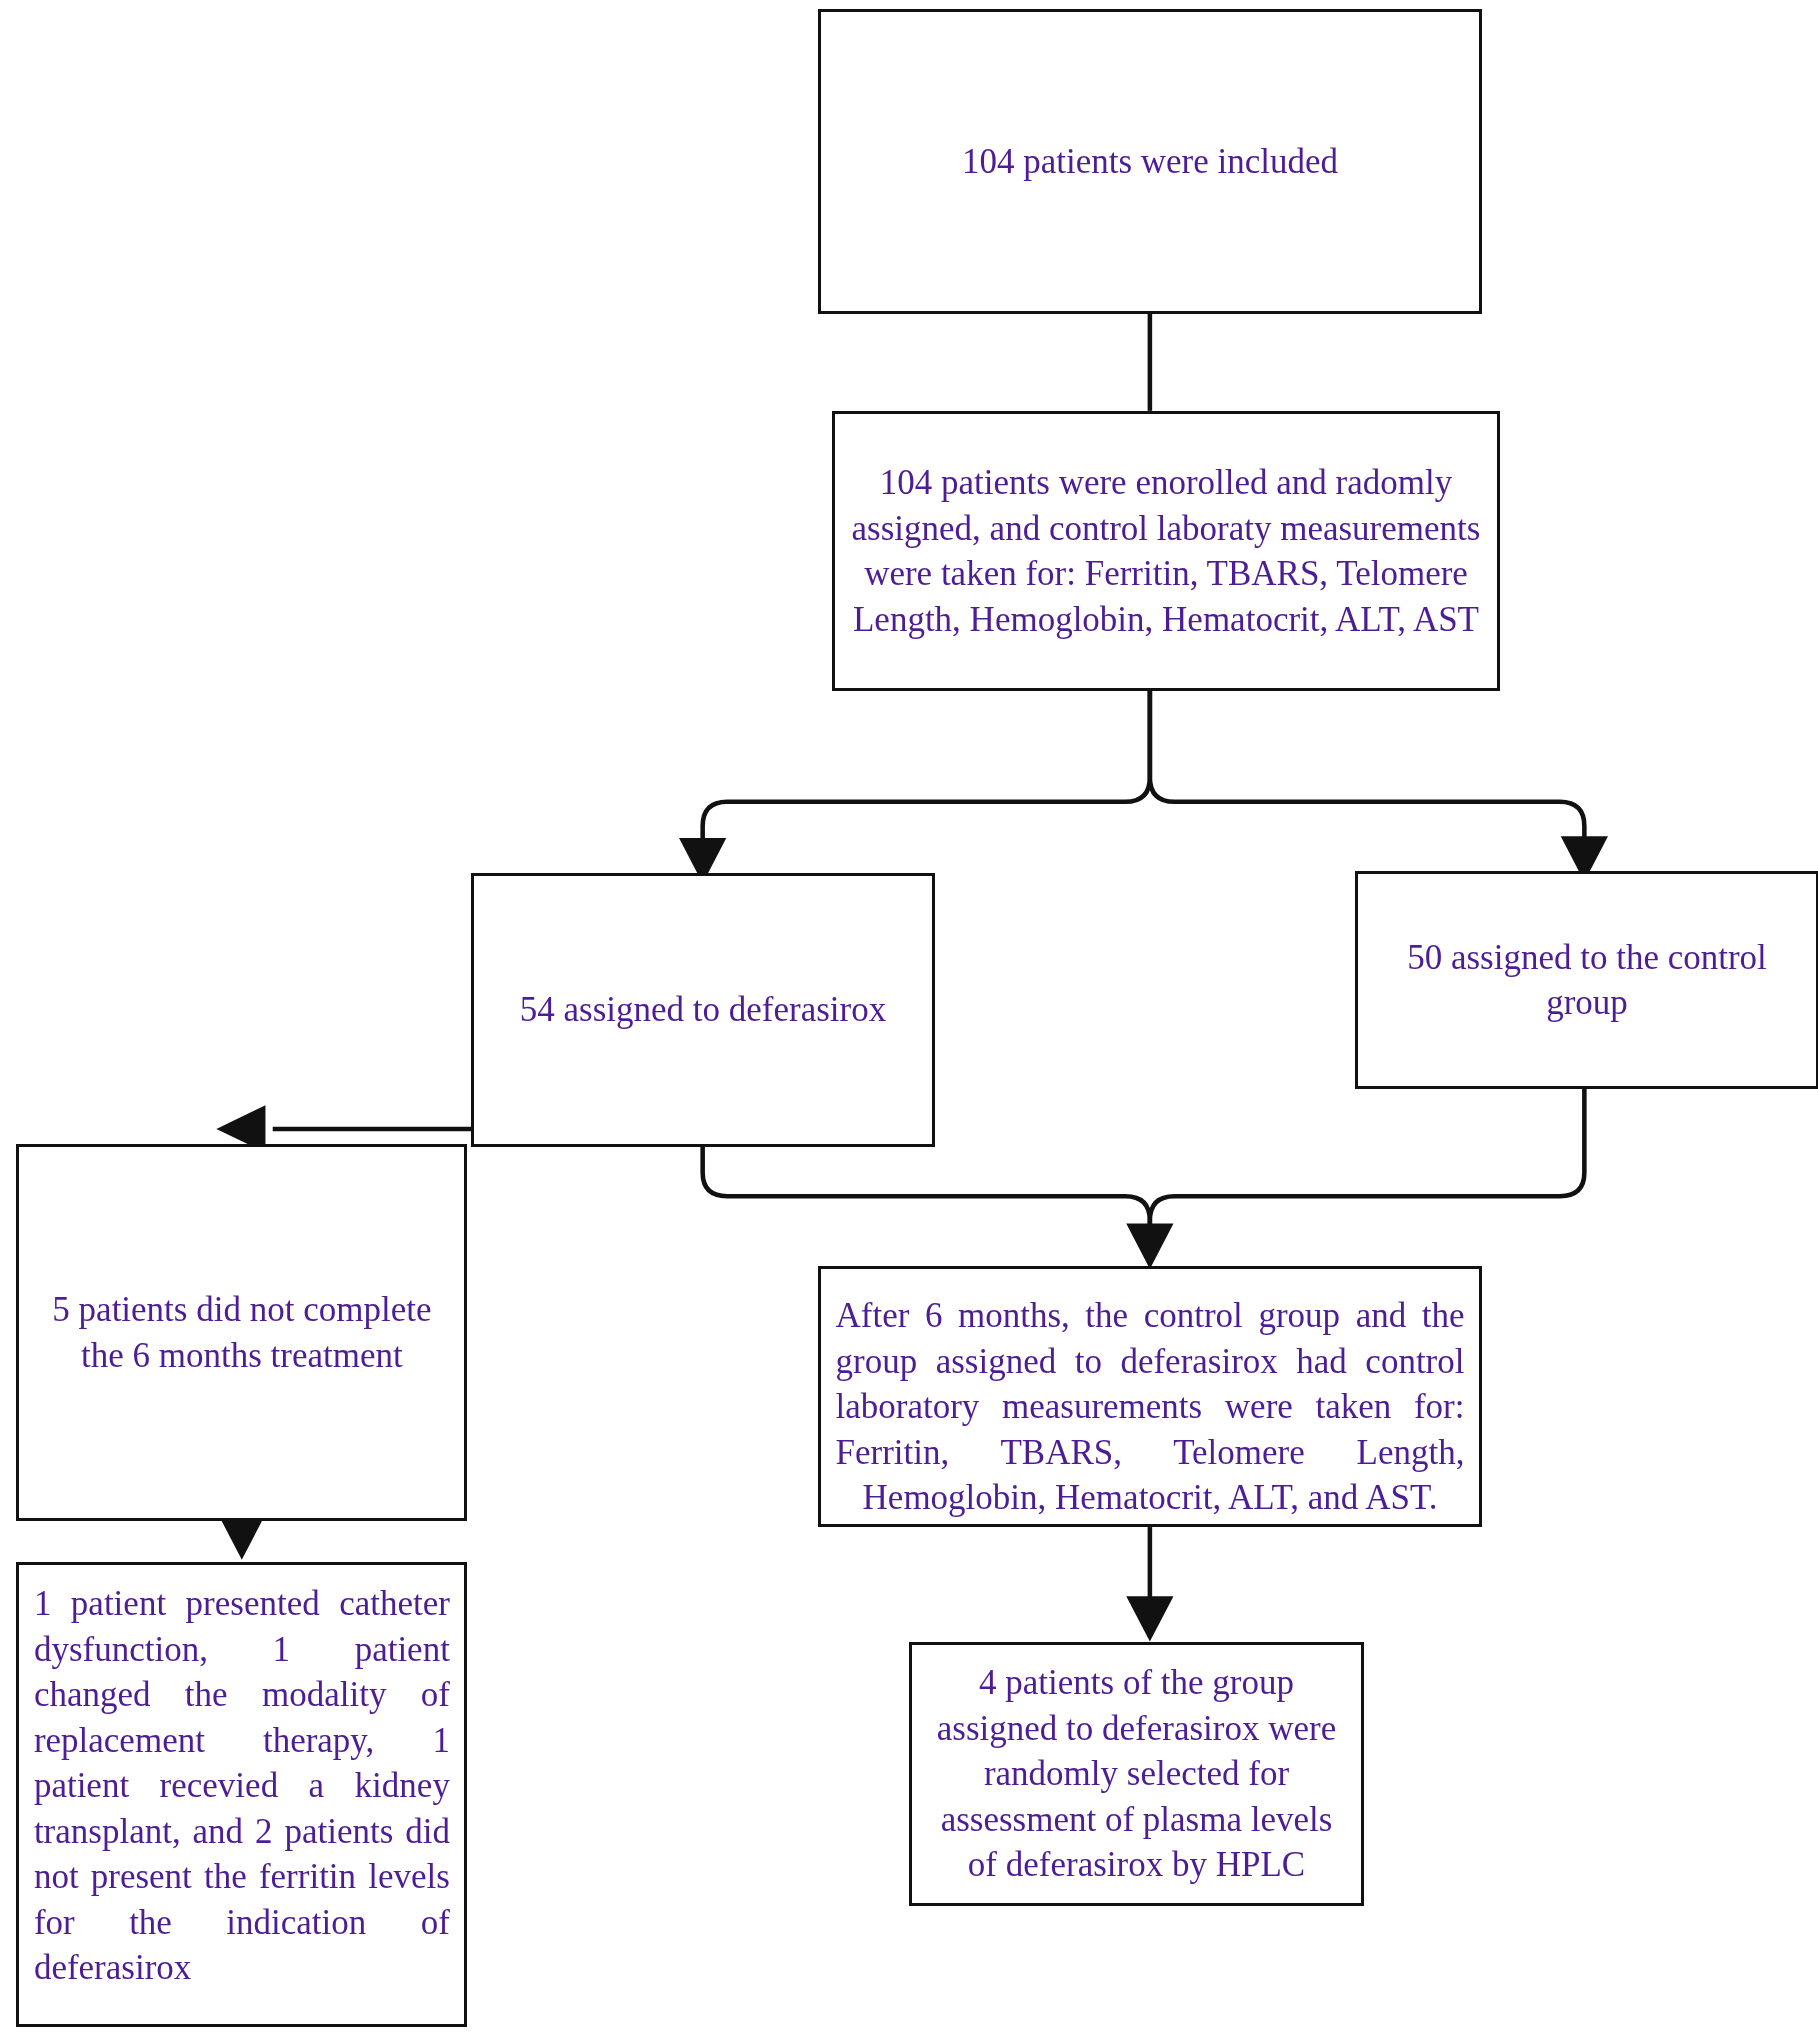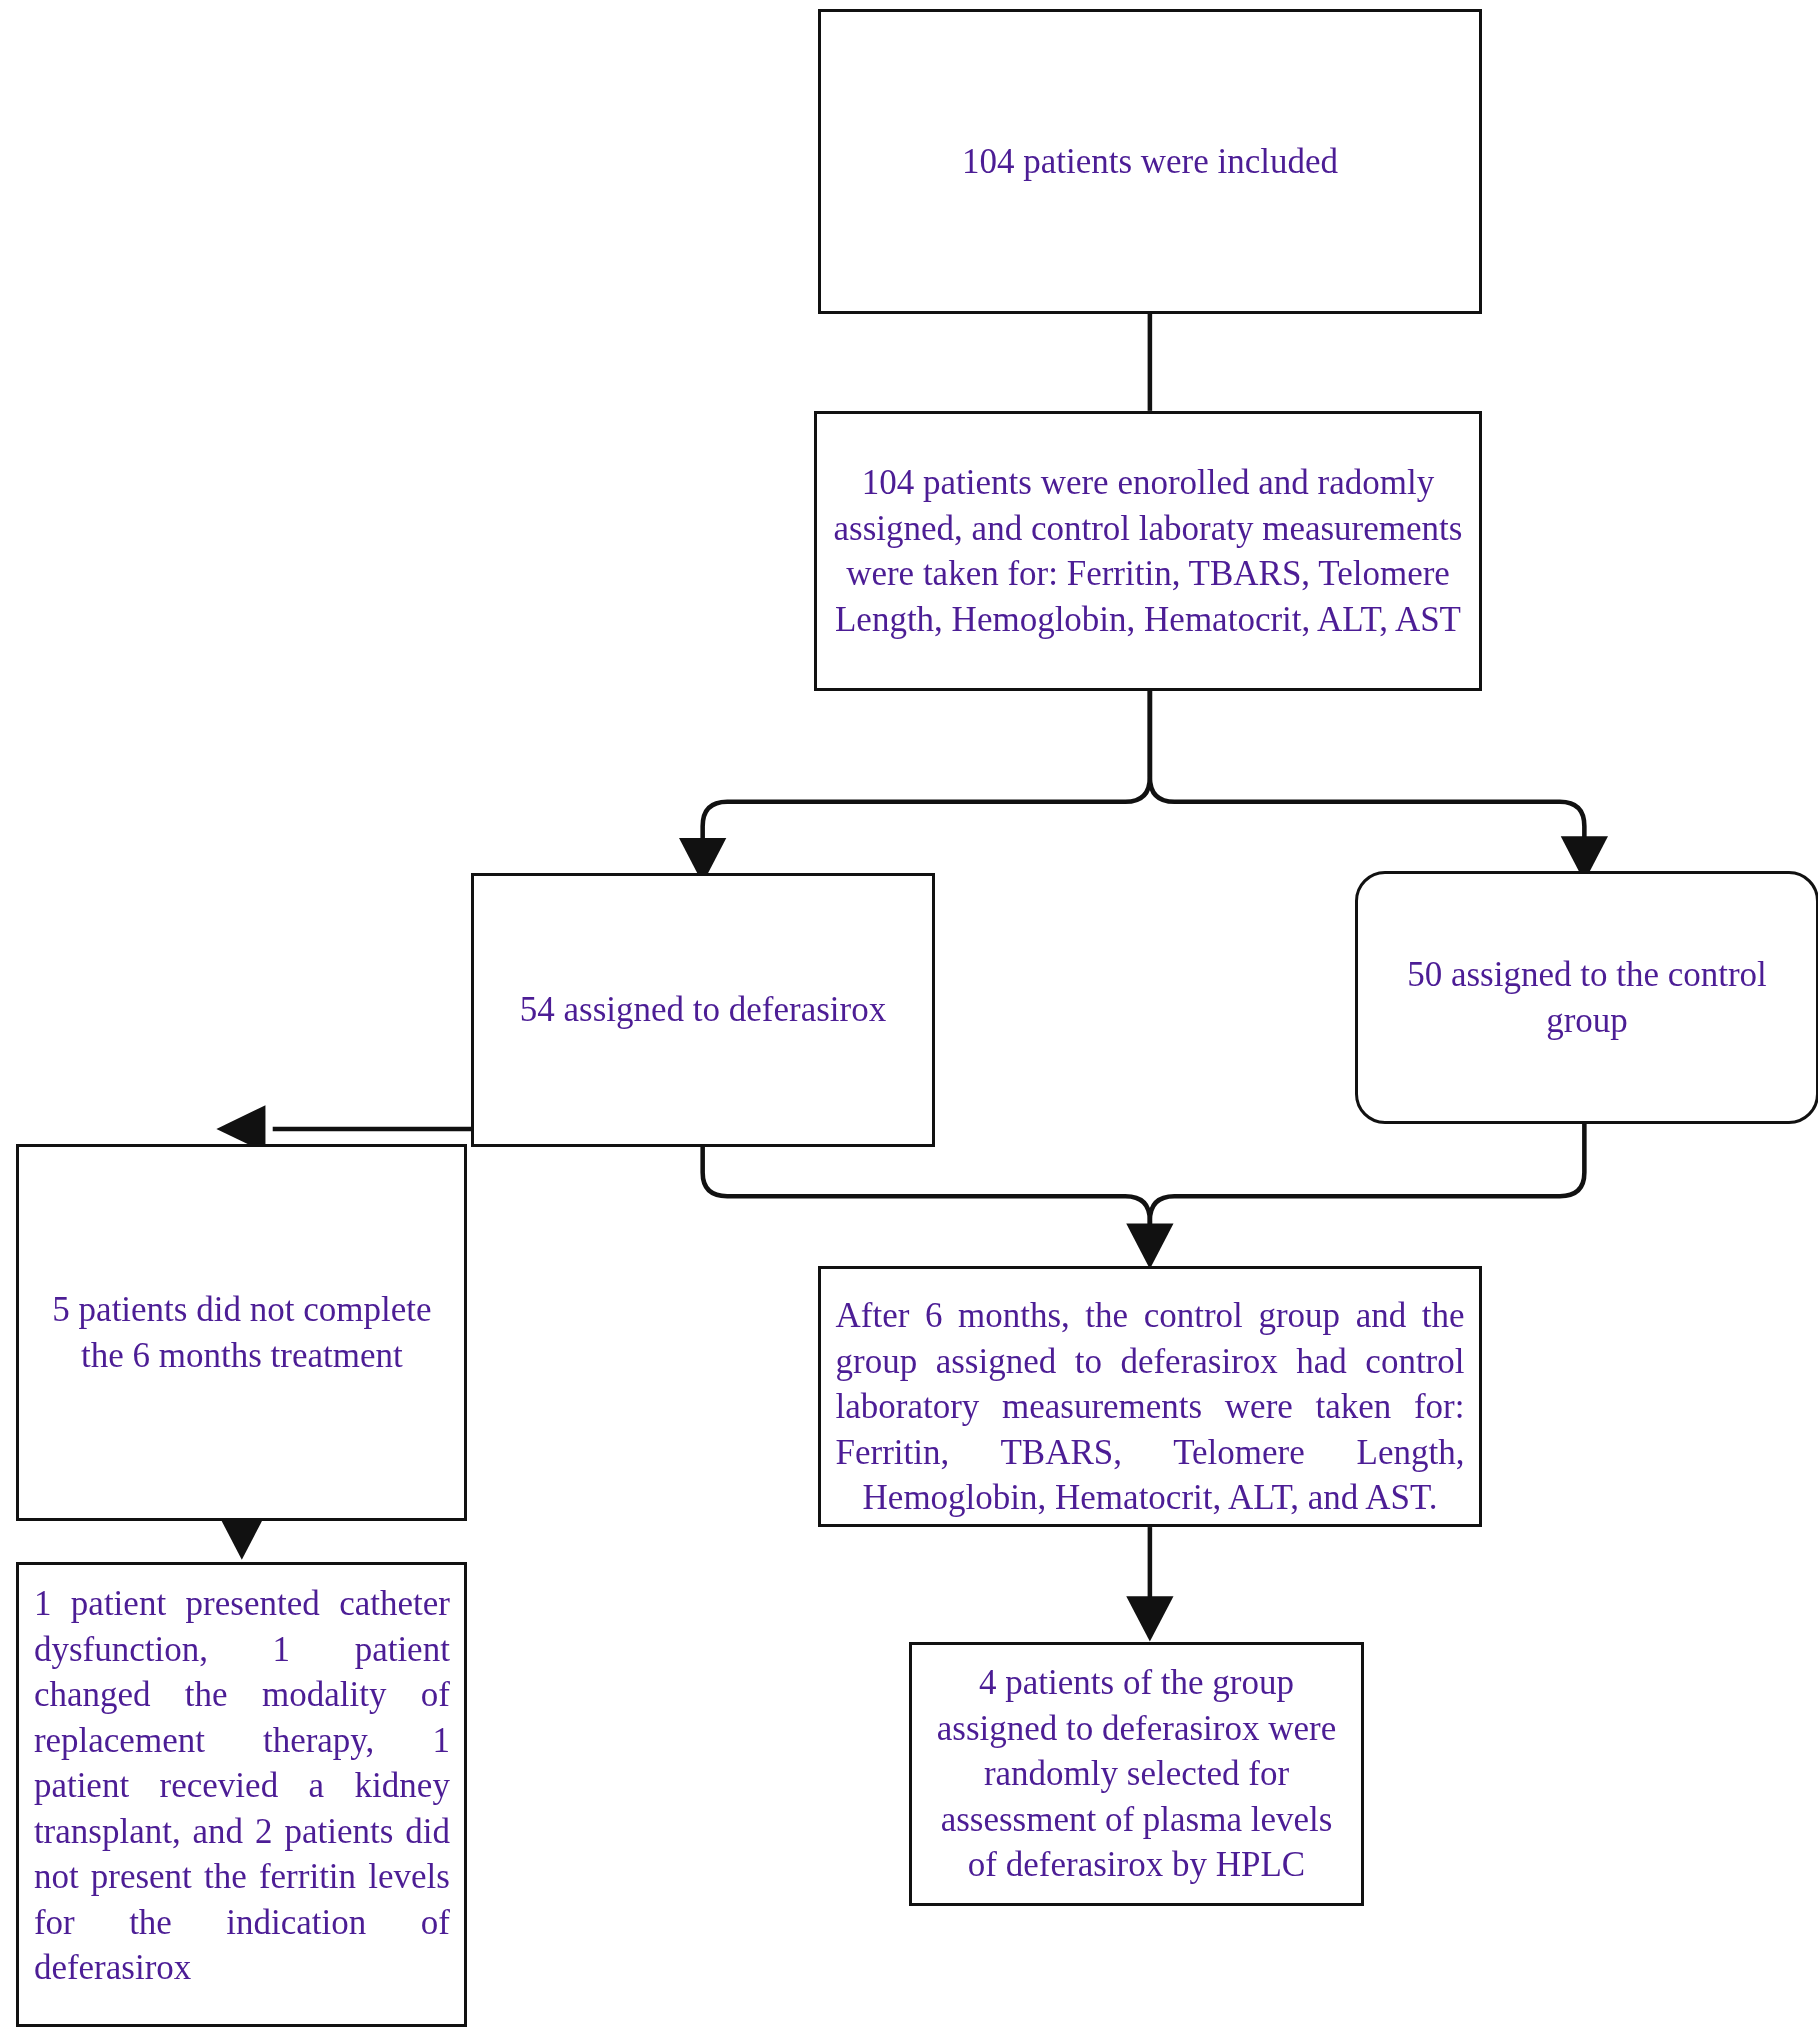--- a/index.html
+++ b/index.html
@@ -42,29 +42,29 @@
     <polygon points="266,1716 240,1666 292,1666"></polygon>
 
     <path d="M 1265 1680 L 1265 1762"></path>
     <polygon points="1265,1806 1239,1756 1291,1756"></polygon>
   </svg>
 
   <div class="node" style="left:818px; top:9px; width:664px; height:305px; font-size:35px;">
     <div class="txt c">104 patients were included</div>
   </div>
 
-  <div class="node" style="left:814px; top:411px; width:668px; height:280px; font-size:35px;">
+  <div class="node" style="left:832px; top:411px; width:668px; height:280px; font-size:35px;">
     <div class="txt c">104 patients were  enorolled and radomly assigned, and control laboraty measurements were taken for: Ferritin, TBARS,  Telomere Length, Hemoglobin, Hematocrit, ALT, AST</div>
   </div>
 
   <div class="node" style="left:471px; top:873px; width:464px; height:274px; font-size:35px;">
     <div class="txt c">54 assigned to deferasirox</div>
   </div>
 
-  <div class="node" style="left:1355px; top:871px; width:464px; height:253px; font-size:35px;border-radius:30px;">
+  <div class="node" style="left:1355px; top:871px; width:464px; height:218px; font-size:35px;">
     <div class="txt c">50 assigned to the control group</div>
   </div>
 
   <div class="node" style="left:16.4px; top:1144px; width:451px; height:377px; font-size:35px;">
     <div class="txt c">5 patients did not complete the 6 months treatment</div>
   </div>
 
   <div class="node" style="left:818px; top:1266px; width:664px; height:261px; font-size:35px; align-items:flex-start;">
     <div class="txt jc" style="padding-top:24px;">After 6 months, the control group and the group assigned to deferasirox had control laboratory measurements were taken for: Ferritin, TBARS,  Telomere Length, Hemoglobin, Hematocrit, ALT, and AST.</div>
   </div>

